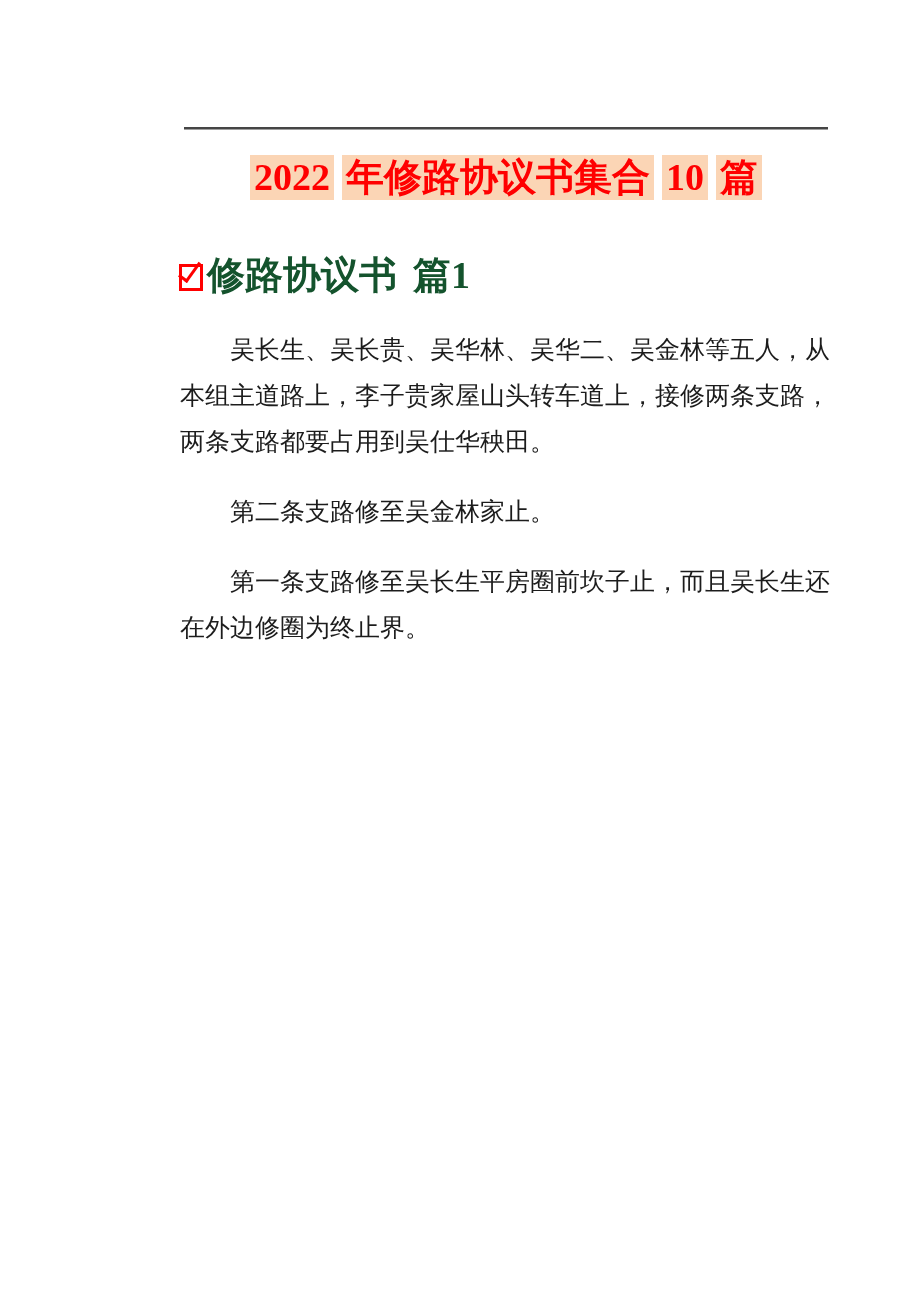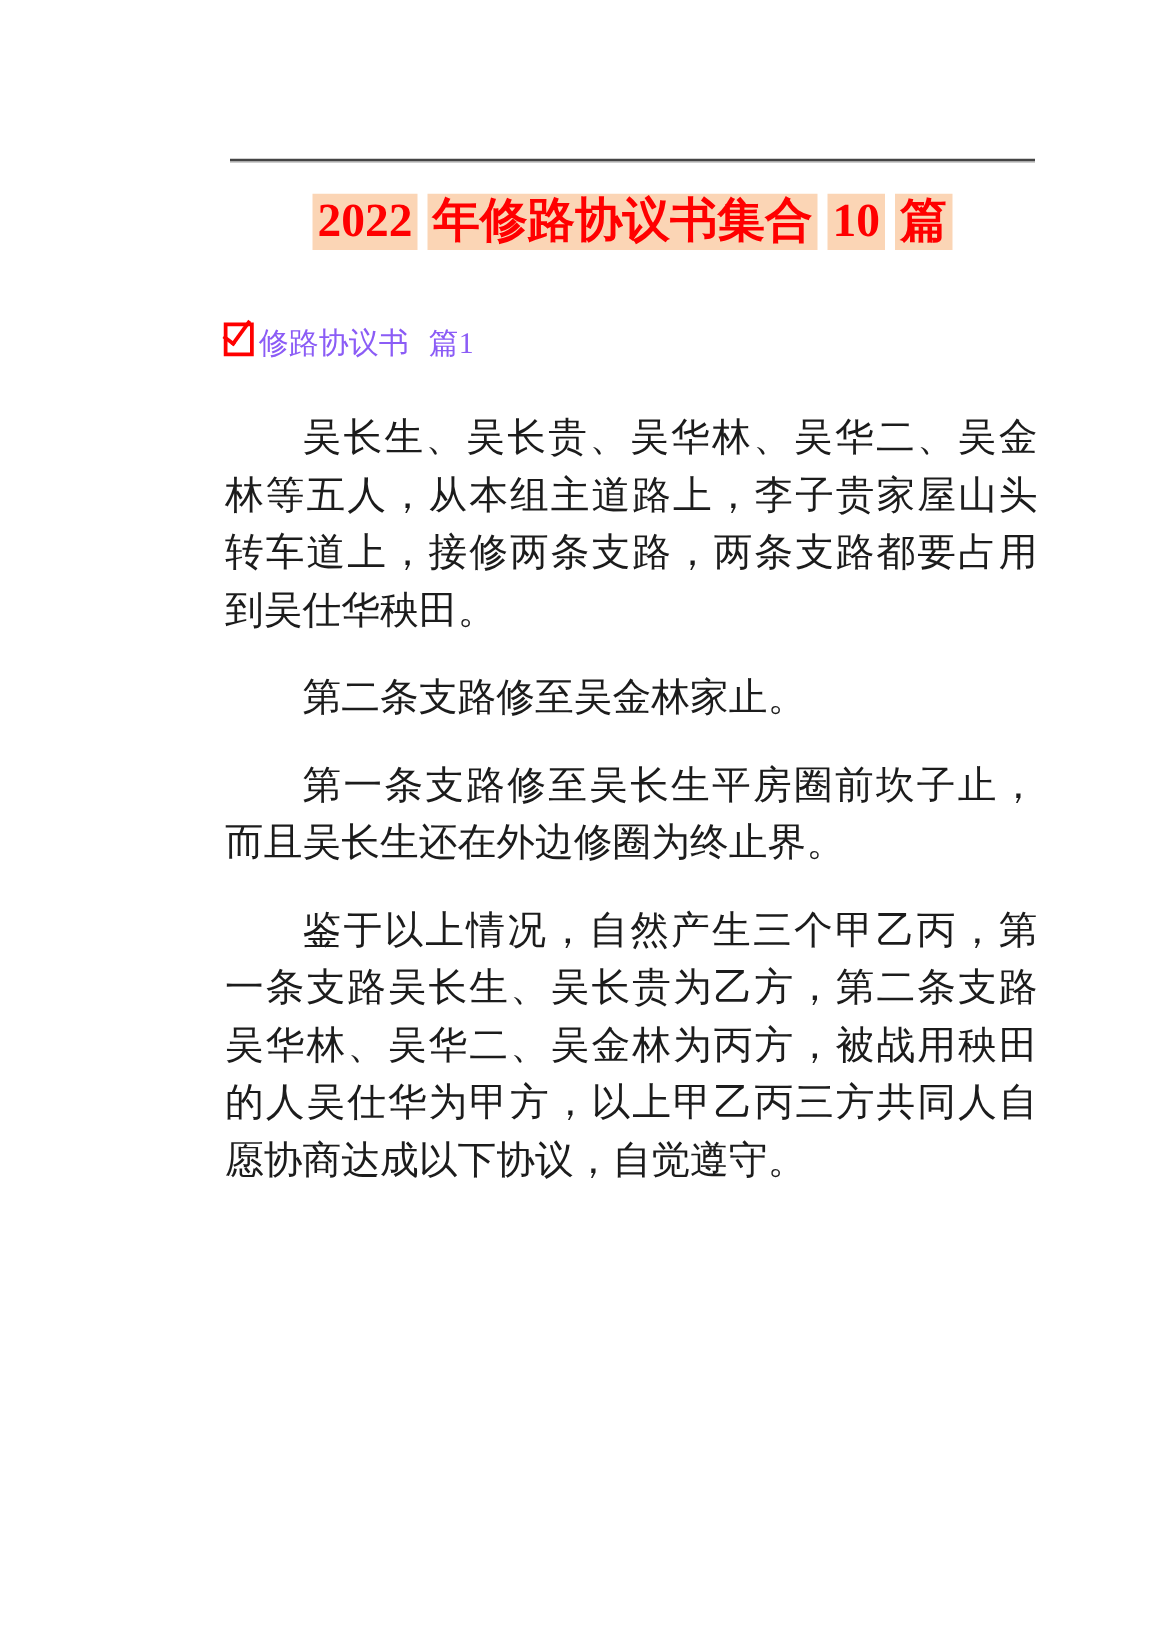--- a/index.html
+++ b/index.html
@@ -34,24 +34,24 @@
   }
   .title .hl {
     background: #fbd5b5;
     padding: 0 4px;
     margin: 0 4px;
     display: inline-block;
   }
   
   .heading {
     margin: 55px 138px 0 133px;
-    font-size: 24px;
+    font-size: 38px;
     line-height: 40px;
-    font-weight: normal;
-    color: #8b5cf6;
+    font-weight: bold;
+    color: #14532d;
   }
   .checkbox {
     display: inline-block;
     width: 18px; height: 21px;
     border: 3px solid #ff0000;
     position: relative;
     margin-right: 4px;
     vertical-align: -3px;
   }
   .checkbox::after {
@@ -61,21 +61,21 @@
     width: 8px; height: 21px;
     border-right: 3px solid #ff0000;
     border-bottom: 3px solid #ff0000;
     transform: rotate(36deg);
   }
   .heading-num { margin-left: 16px; }
   
   .body { margin: 0 136px 0 134px; }
   .body p {
     margin: 24px 0 0 0;
-    font-size: 31px;
+    font-size: 25px;
     line-height: 46px;
     text-indent: 2em;
     text-align: justify;
     color: #1c1c1c;
   }
   .body p.first { margin-top: 32px; }
 </style>
 </head>
 <body>
 
@@ -86,16 +86,15 @@
   <h1 class="title"><span class="hl">2022</span><span class="hl">年修路协议书集合</span><span class="hl">10</span><span class="hl">篇</span></h1>
 
   <h2 class="heading">
     <span class="checkbox"></span><span>修路协议书</span><span class="heading-num">篇1</span>
   </h2>
 
   <div class="body">
     <p class="first">吴长生、吴长贵、吴华林、吴华二、吴金林等五人，从本组主道路上，李子贵家屋山头转车道上，接修两条支路，两条支路都要占用到吴仕华秧田。</p>
     <p>第二条支路修至吴金林家止。</p>
     <p>第一条支路修至吴长生平房圈前坎子止，而且吴长生还在外边修圈为终止界。</p>
-    <p>鉴于以上情况，自然产生三个甲乙丙，第一条支路吴长生、吴长贵为乙方，第二条支路吴华林、吴华二、吴金林为丙方，被战用秧田的人吴仕华为甲方，以上甲乙丙三方共同人自愿协商达成以下协议，自觉遵守。</p>
   </div>
 
 </div>
 
 </body></html>

